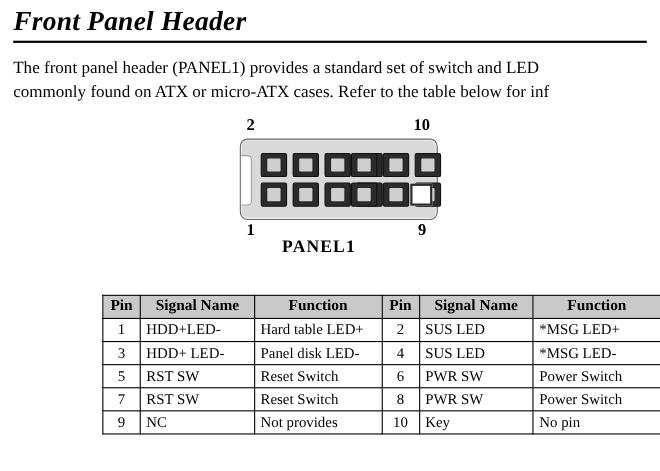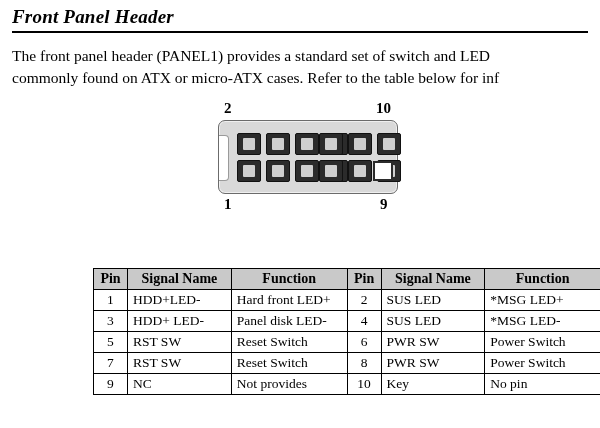--- a/index.html
+++ b/index.html
@@ -14,21 +14,21 @@
     color: #000000;
     overflow: hidden;
     position: relative;
   }
 
   
   .doc-title {
     font-family: "Liberation Serif", serif;
     font-style: italic;
     font-weight: bold;
-    font-size: 19px;
+    font-size: 25px;
     margin: 6px 0 0 12px;
     letter-spacing: 0.2px;
   }
   .title-rule {
     height: 2px;
     background: #000;
     margin: 3px 12px 0 12px;
   }
 
   
@@ -201,39 +201,42 @@
       <div class="pin"></div>
       <div class="pin"></div>
       <div class="pin"></div>
       <div class="pin"></div>
       <div class="pin"></div>
     </div>
 
     <div class="key-pin"></div>
   </div>
 
+  <div class="conn-caption">
+    <span id="cap-inner">PANEL1</span>
+  </div>
 </div>
 
 <div class="table-wrap">
   <table class="pin-table">
     <thead>
       <tr>
         <th class="num col-pin">Pin</th>
         <th class="col-signal">Signal Name</th>
         <th class="col-func">Function</th>
         <th class="num col-pin">Pin</th>
         <th class="col-signal">Signal Name</th>
         <th class="col-func">Function</th>
       </tr>
     </thead>
     <tbody>
       <tr>
         <td class="num">1</td>
         <td>HDD+LED-</td>
-        <td>Hard front LED+</td>
+        <td>Hard table LED+</td>
         <td class="num">2</td>
         <td>SUS LED</td>
         <td>*MSG LED+</td>
       </tr>
       <tr>
         <td class="num">3</td>
         <td>HDD+ LED-</td>
         <td>Panel disk LED-</td>
         <td class="num">4</td>
         <td>SUS LED</td>

